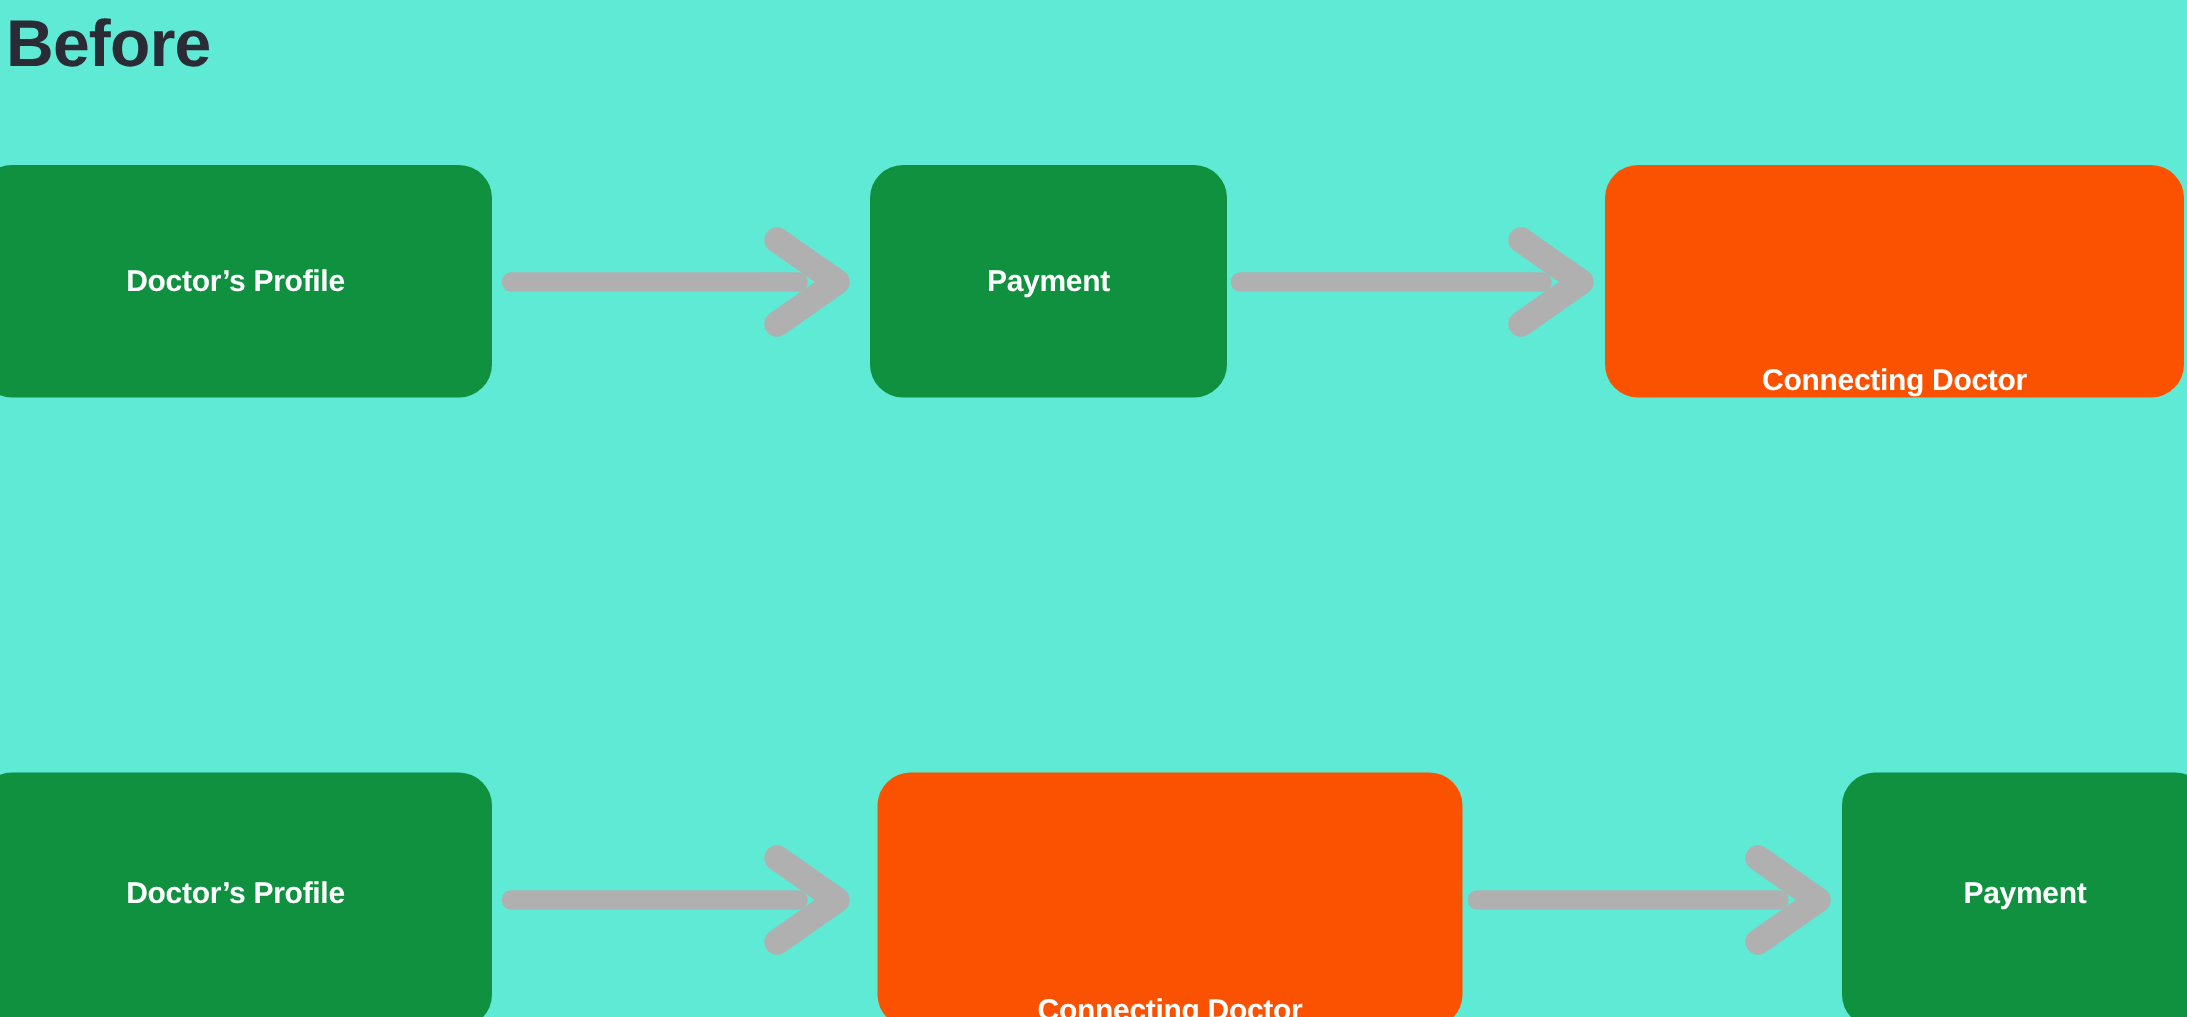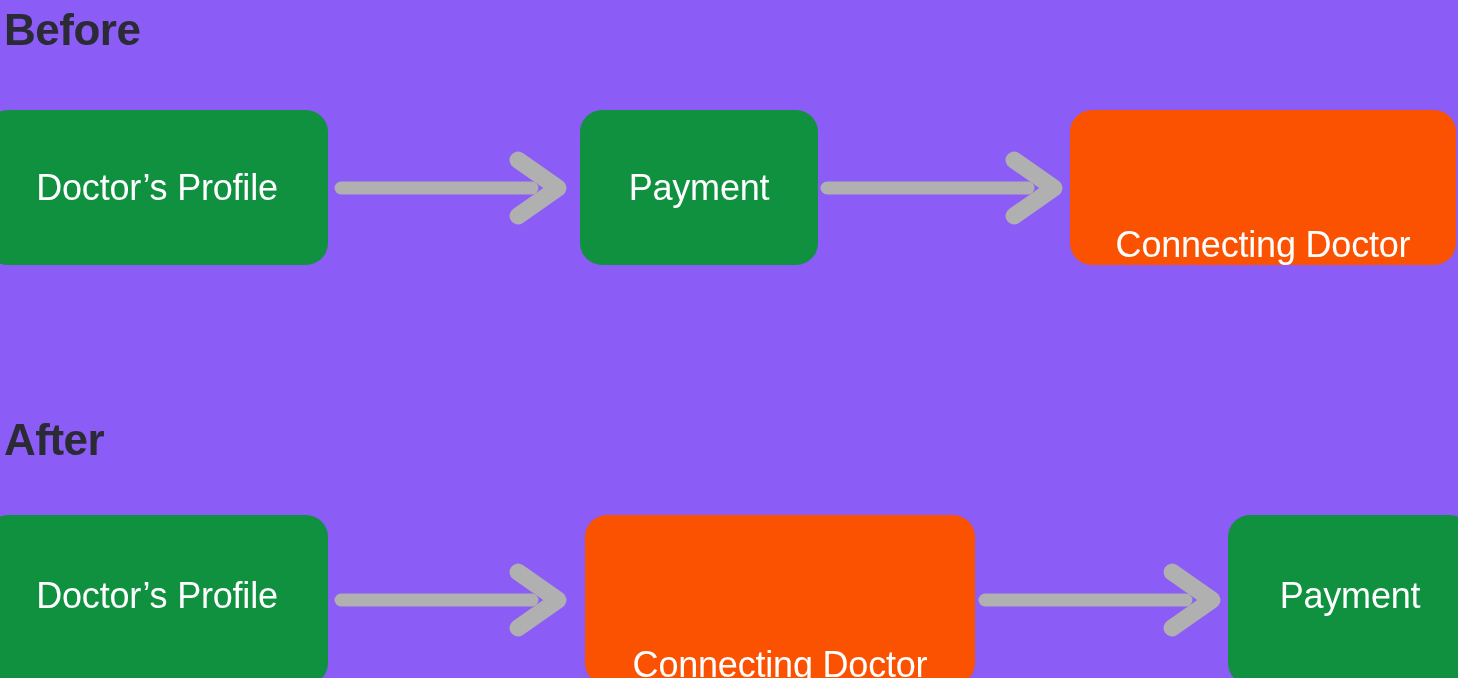--- a/index.html
+++ b/index.html
@@ -10,21 +10,21 @@
   }
   body {
     font-family: "Liberation Sans", "DejaVu Sans", sans-serif;
     -webkit-font-smoothing: antialiased;
   }
 
   #canvas {
     position: relative;
     width: 1458px;
     height: 678px;
-    background: #8b5cf6;
+    background: #5eead4;
     overflow: hidden;
   }
 
   .section-title {
     position: absolute;
     font-size: 44px;
     font-weight: 700;
     letter-spacing: -0.5px;
     color: #2b2b36;
     line-height: 1;
@@ -35,22 +35,22 @@
   .node {
     position: absolute;
     display: flex;
     align-items: center;
     justify-content: center;
     border-radius: 22px;
     box-sizing: border-box;
     padding: 0 18px;
   }
   .node-label {
-    font-size: 36px;
-    font-weight: 400;
+    font-size: 20px;
+    font-weight: 700;
     color: #ffffff;
     letter-spacing: -0.2px;
     white-space: nowrap;
     line-height: 1.1;
     text-align: center;
   }
   .node.green  { background: #109140; }
   .node.orange { background: #fb5202; align-items: flex-end; }
 
   .arrow {
@@ -85,21 +85,20 @@
     <svg width="250" height="60" viewBox="0 0 250 60" aria-hidden="true">
       <line x1="5" y1="30" x2="206" y2="30" stroke="#b0b0b0" stroke-width="13" stroke-linecap="round"></line>
       <polyline points="192,2 232,30 192,58" fill="none" stroke="#b0b0b0" stroke-width="17" stroke-linecap="round" stroke-linejoin="round"></polyline>
     </svg>
   </div>
 
   <div class="node orange" style="left:1070px; top:110px; width:386px; height:155px;">
     <span class="node-label">Connecting Doctor</span>
   </div>
 
-  <div class="section-title" style="left:4px; top:418px;">After</div>
 
   <div class="node green" style="left:-14px; top:515px; width:342px; height:170px;">
     <span class="node-label" style="margin-top:-8px;">Doctor’s Profile</span>
   </div>
 
   <div class="arrow" style="left:336px; top:570px; width:240px; height:60px;">
     <svg width="240" height="60" viewBox="0 0 240 60" aria-hidden="true">
       <line x1="5" y1="30" x2="196" y2="30" stroke="#b0b0b0" stroke-width="13" stroke-linecap="round"></line>
       <polyline points="182,2 222,30 182,58" fill="none" stroke="#b0b0b0" stroke-width="17" stroke-linecap="round" stroke-linejoin="round"></polyline>
     </svg>

